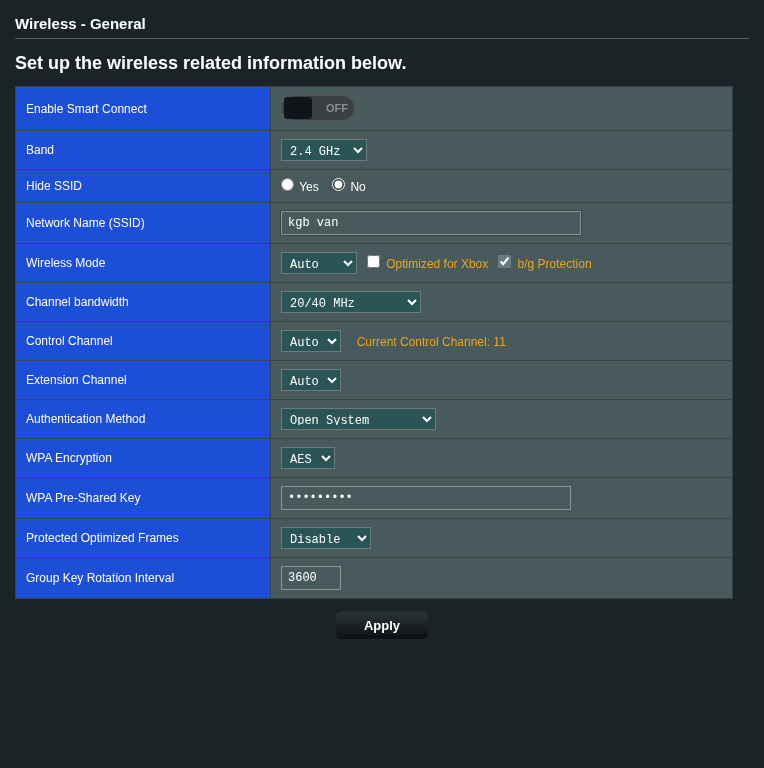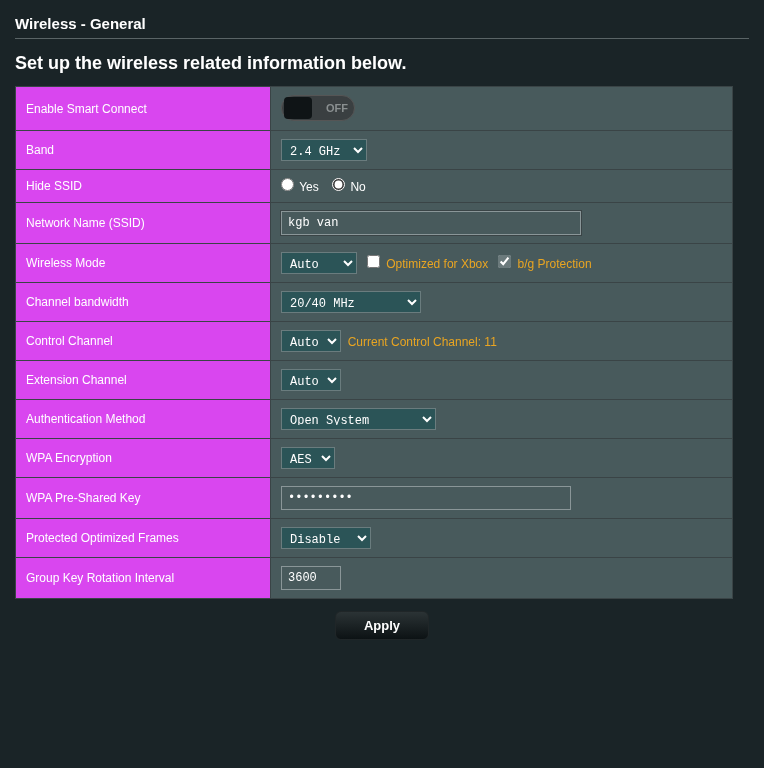--- a/index.html
+++ b/index.html
@@ -36,21 +36,21 @@
 }
 .form-table tr { border: 1px solid #3a4446; }
 .form-table td {
   padding: 8px 10px;
   vertical-align: middle;
   border: 1px solid #3a4446;
   background: #2a3d40;
 }
 .form-table td.label-cell {
   width: 255px;
-  background: #d946ef;
+  background: #1d4ed8;
   color: #fff;
   font-size: 12px;
 }
 .form-table td.value-cell {
   background: #485a5c;
 }
 .toggle {
   display: inline-flex;
   align-items: center;
   width: 74px;
@@ -94,21 +94,21 @@
 .ssid-input {
   width: 300px;
   border: 2px solid #c8d4d6;
   box-shadow: 0 0 0 1px #3a4446;
 }
 .gkri-input { width: 60px; }
 input[type=radio] { margin-right: 2px; accent-color: #fff; }
 input[type=checkbox] { margin: 0 3px 0 6px; accent-color: #6b7a7c; }
 .radio-label { color: #fff; font-size: 12px; margin-right: 10px; }
 .opt-label { color: #e9a522; font-size: 12px; }
-.current-channel { color: #e9a522; font-size: 12px; margin-left: 3px; }
+.current-channel { color: #e9a522; font-size: 12px; margin-left: 12px; }
 .apply-wrap { text-align: center; margin-top: 12px; }
 .apply-btn {
   background: linear-gradient(#2b3335, #0c1214);
   color: #fff;
   font-weight: bold;
   border: 1px solid #202628;
   border-radius: 6px;
   padding: 6px 28px;
   font-size: 13px;
   cursor: pointer;

